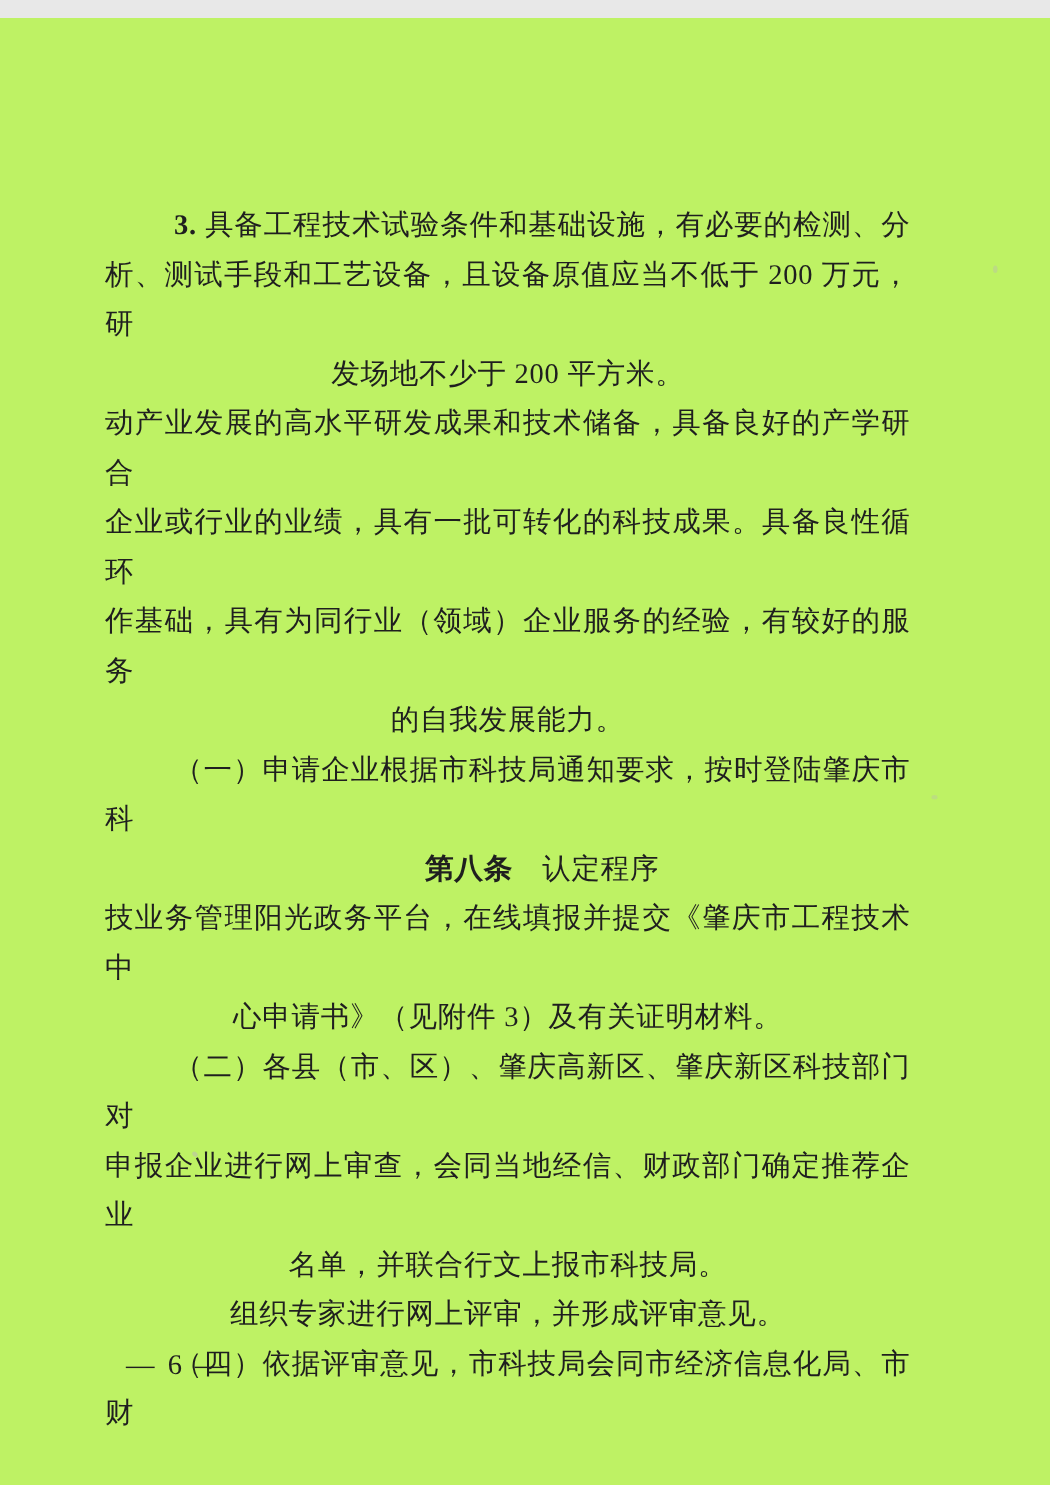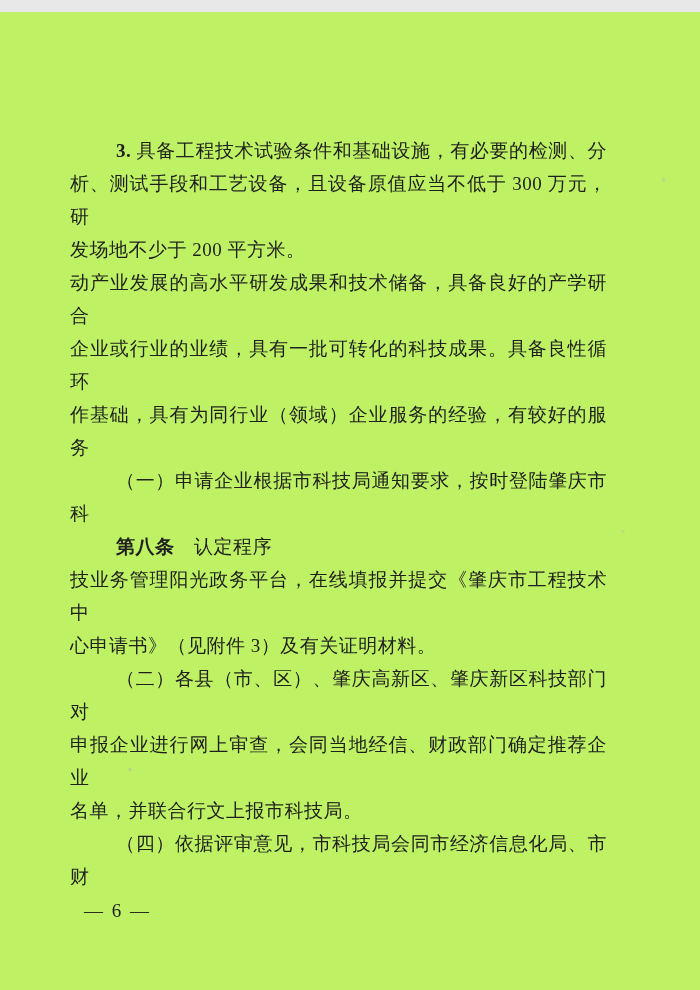--- a/index.html
+++ b/index.html
@@ -21,21 +21,21 @@
     position: absolute;
     left: 70px;
     top: 122px;
     width: 537px;
   }
   .line {
     margin: 0;
     font-size: 19px;
     line-height: 33px;
     letter-spacing: 0.5px;
-    text-align: left;
+    text-align: center;
   }
   .ind { text-indent: 46px; }
   .j {
     text-align: justify;
     text-align-last: justify;
   }
   .num { font-weight: bold; }
   .page-footer {
     position: absolute;
     left: 84px;
@@ -55,37 +55,39 @@
   .speck-3 { left: 621px; top: 518px; width: 4px; height: 3px; opacity: .35; }
 </style>
 </head>
 <body>
 
 <div class="page">
 
   <div class="body-text">
 
     <p class="line ind j"><span class="num">3.</span><span> 具备工程技术试验条件和基础设施，有必要的检测、分</span></p>
-    <p class="line j">析、测试手段和工艺设备，且设备原值应当不低于 300 万元，研</p>
+    <p class="line j">析、测试手段和工艺设备，且设备原值应当不低于 200 万元，研</p>
     <p class="line">发场地不少于 200 平方米。</p>
 
     <p class="line j">动产业发展的高水平研发成果和技术储备，具备良好的产学研合</p>
     <p class="line j">企业或行业的业绩，具有一批可转化的科技成果。具备良性循环</p>
     <p class="line j">作基础，具有为同行业（领域）企业服务的经验，有较好的服务</p>
+    <p class="line">的自我发展能力。</p>
 
     <p class="line ind j">（一）申请企业根据市科技局通知要求，按时登陆肇庆市科</p>
 
     <p class="line ind"><span class="num">第八条</span><span>　认定程序</span></p>
     <p class="line j">技业务管理阳光政务平台，在线填报并提交《肇庆市工程技术中</p>
     <p class="line">心申请书》（见附件 3）及有关证明材料。</p>
 
     <p class="line ind j">（二）各县（市、区）、肇庆高新区、肇庆新区科技部门对</p>
     <p class="line j">申报企业进行网上审查，会同当地经信、财政部门确定推荐企业</p>
     <p class="line">名单，并联合行文上报市科技局。</p>
 
+    <p class="line">组织专家进行网上评审，并形成评审意见。</p>
 
     <p class="line ind j">（四）依据评审意见，市科技局会同市经济信息化局、市财</p>
 
   </div>
 
   <div class="page-footer">— 6 —</div>
 
   <div class="speck speck-1"></div>
   <div class="speck speck-2"></div>
   <div class="speck speck-3"></div>

